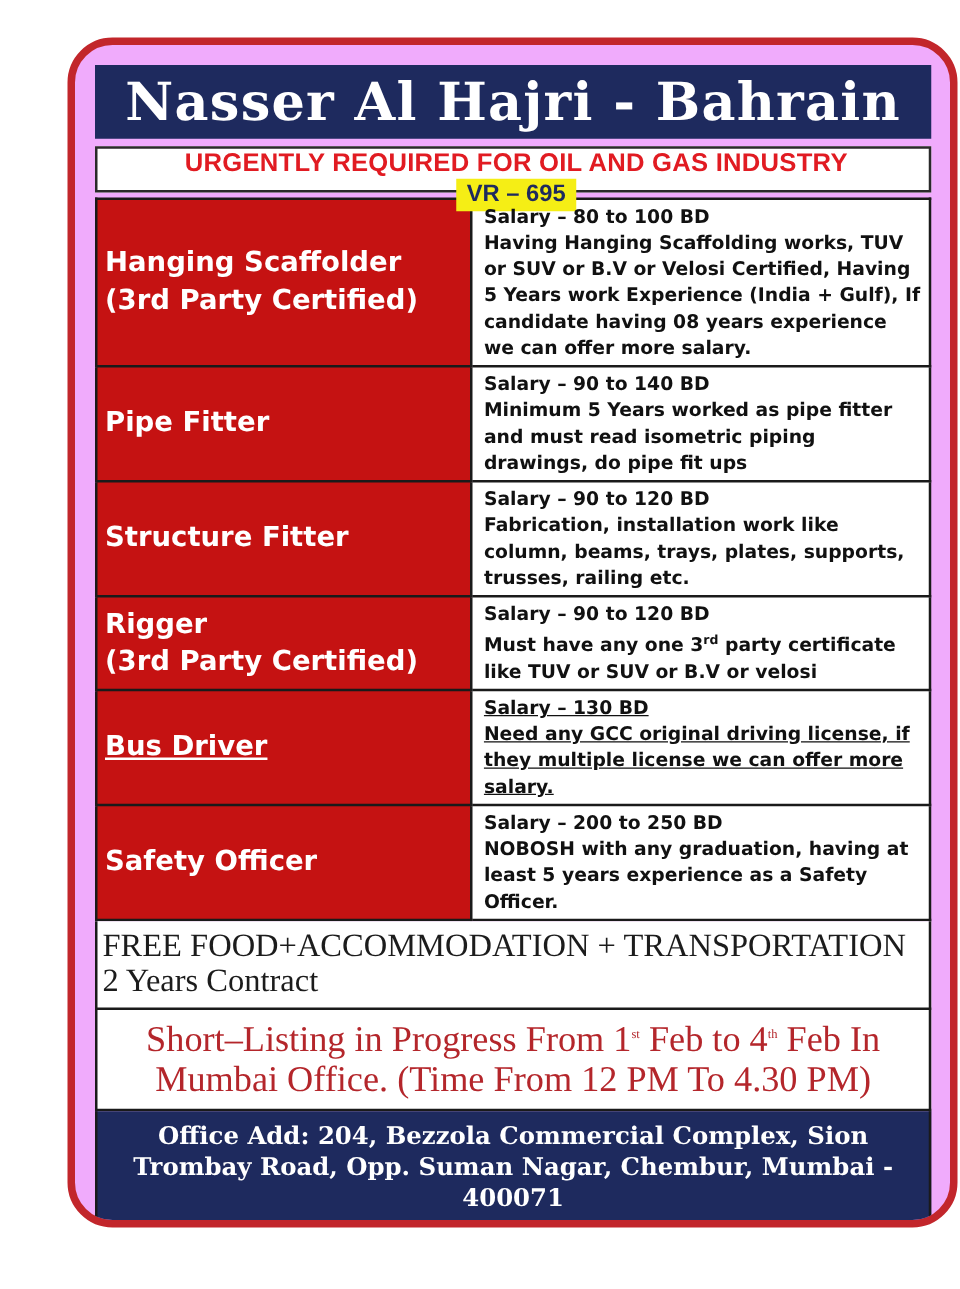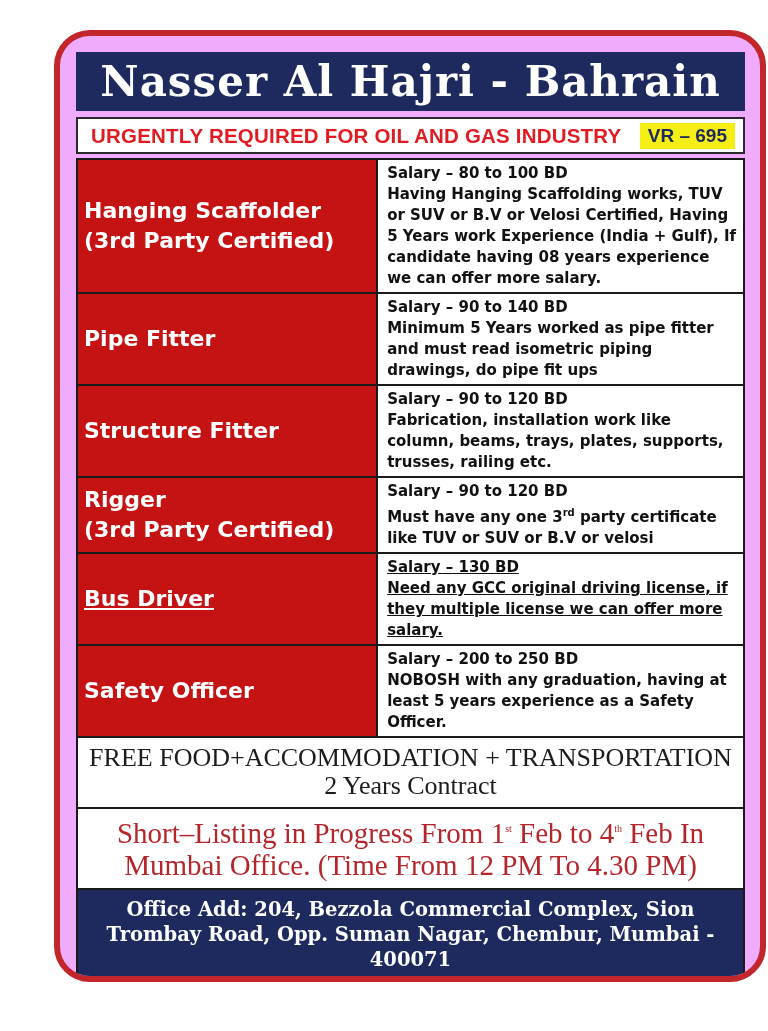--- a/index.html
+++ b/index.html
@@ -26,21 +26,21 @@
   .title-bar{
     background:var(--navy);color:#fff;height:59px;
     display:flex;align-items:center;justify-content:center;
     font-family:"DejaVu Serif","Liberation Serif",serif;
     font-weight:bold;font-size:42px;letter-spacing:1px;
     margin-bottom:6px;
   }
   .urgent-strip{
     border:2px solid #2a2a2a;height:37px;margin-bottom:4px;
     display:flex;align-items:center;justify-content:space-between;
-    padding:0 8px 0 13px;background:#fff;
+    padding:0 8px 0 13px;background:#fff;flex-direction:column;
   }
   .urgent-text{
     color:var(--red_text);font-weight:bold;font-size:20.5px;
     font-family:"Liberation Sans","DejaVu Sans",sans-serif;letter-spacing:.2px;
   }
   .vr-badge{
     background:var(--yellow);color:var(--navy);font-weight:bold;
     font-size:19px;padding:2px 8px;
     font-family:"Liberation Sans","DejaVu Sans",sans-serif;
   }
@@ -55,21 +55,21 @@
     width:55%;background:#fff;color:#111;
     font-weight:bold;font-size:15px;line-height:21px;
     padding:3px 6px 3px 9px;
   }
   .r1 td{height:132px;} .r2 td{height:74px;} .r3 td{height:84px;}
   .r4 td{height:66px;} .r5 td{height:86px;text-decoration:underline;} .r6 td{height:80px;}
   sup{font-size:10px;}
   
   .benefits{
     border:2px solid var(--ink);border-top:none;background:#fff;
-    text-align:center;padding:6px 4px 7px 4px;
+    padding:6px 4px 7px 4px;
     font-family:"Liberation Serif","DejaVu Serif",serif;
     color:#1c1c1c;font-size:26px;line-height:28px;
   }
   
   .shortlist{
     border:2px solid var(--ink);border-top:none;background:#fff;
     text-align:center;padding:4px 14px 7px 14px;
     font-family:"Liberation Serif","DejaVu Serif",serif;
     color:var(--red_serif);font-size:29px;line-height:32px;font-weight:500;
   }

